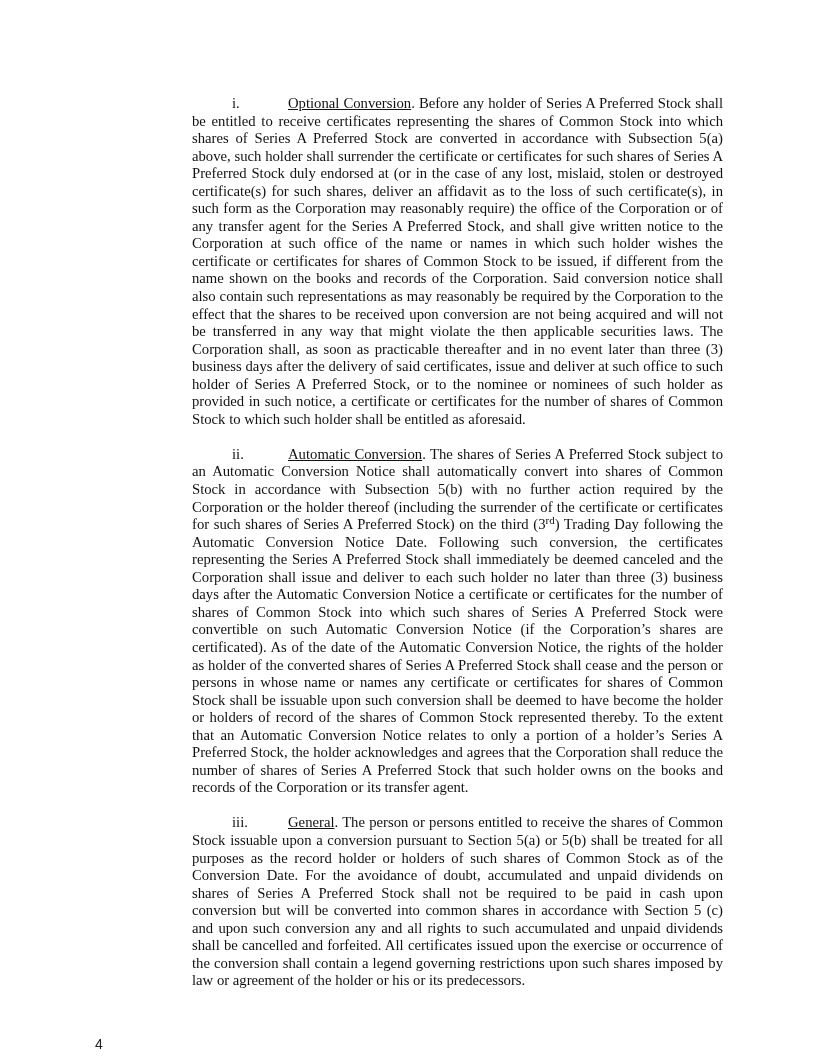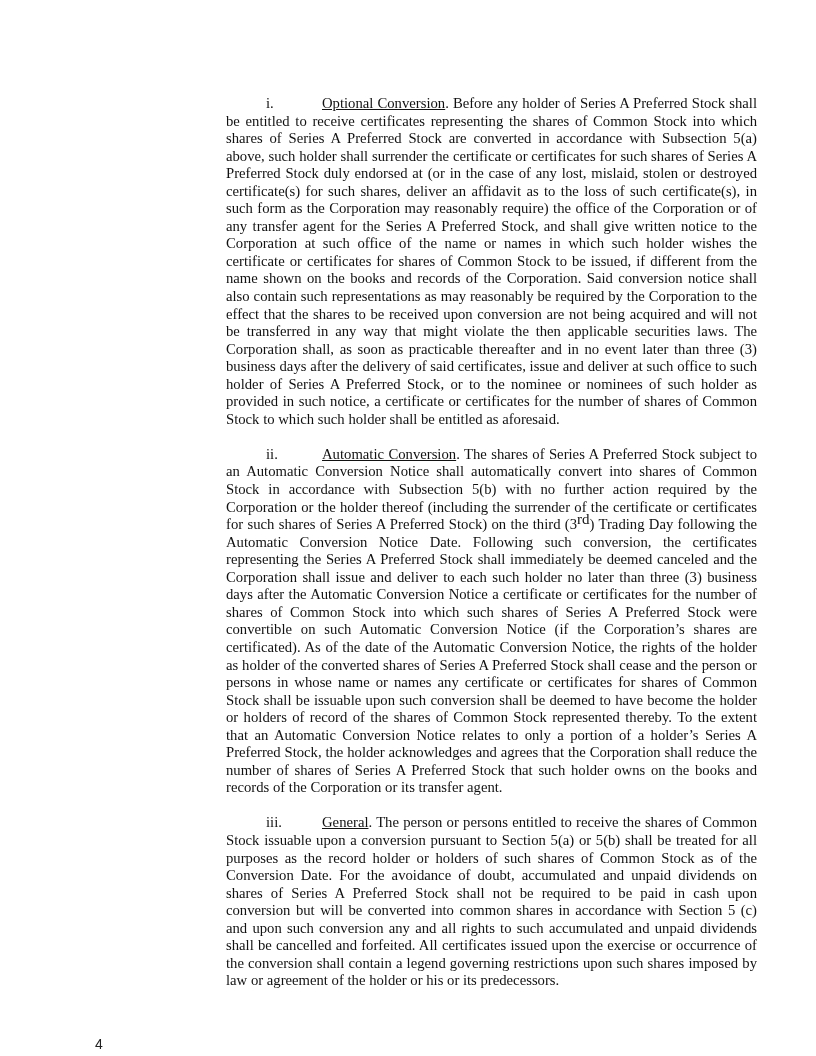--- a/index.html
+++ b/index.html
@@ -20,39 +20,38 @@
       left: 0; top: 0;
       width: 816px;
       height: 1056px;
       background: #ffffff;
     }
     .body-text {
       position: absolute;
       left: 192px;
       top: 95px;
       width: 531px;
-      margin-left: 34px;
     }
     .para {
       font-size: 14.7px;
       line-height: 17.55px;
       text-align: justify;
       margin: 0 0 17.55px 0;
       text-indent: 40px;
     }
     .para .num {
       display: inline-block;
       width: 56px;
       text-indent: 0;
     }
     .para .heading {
       text-decoration: underline;
     }
     sup {
-      font-size: 15px;
+      font-size: 11px;
       line-height: 0;
       vertical-align: 5px;
     }
     .page-number {
       position: absolute;
       left: 95px;
       top: 1036px;
       font-family: "Liberation Sans", sans-serif;
       font-size: 14px;
       color: #222222;

